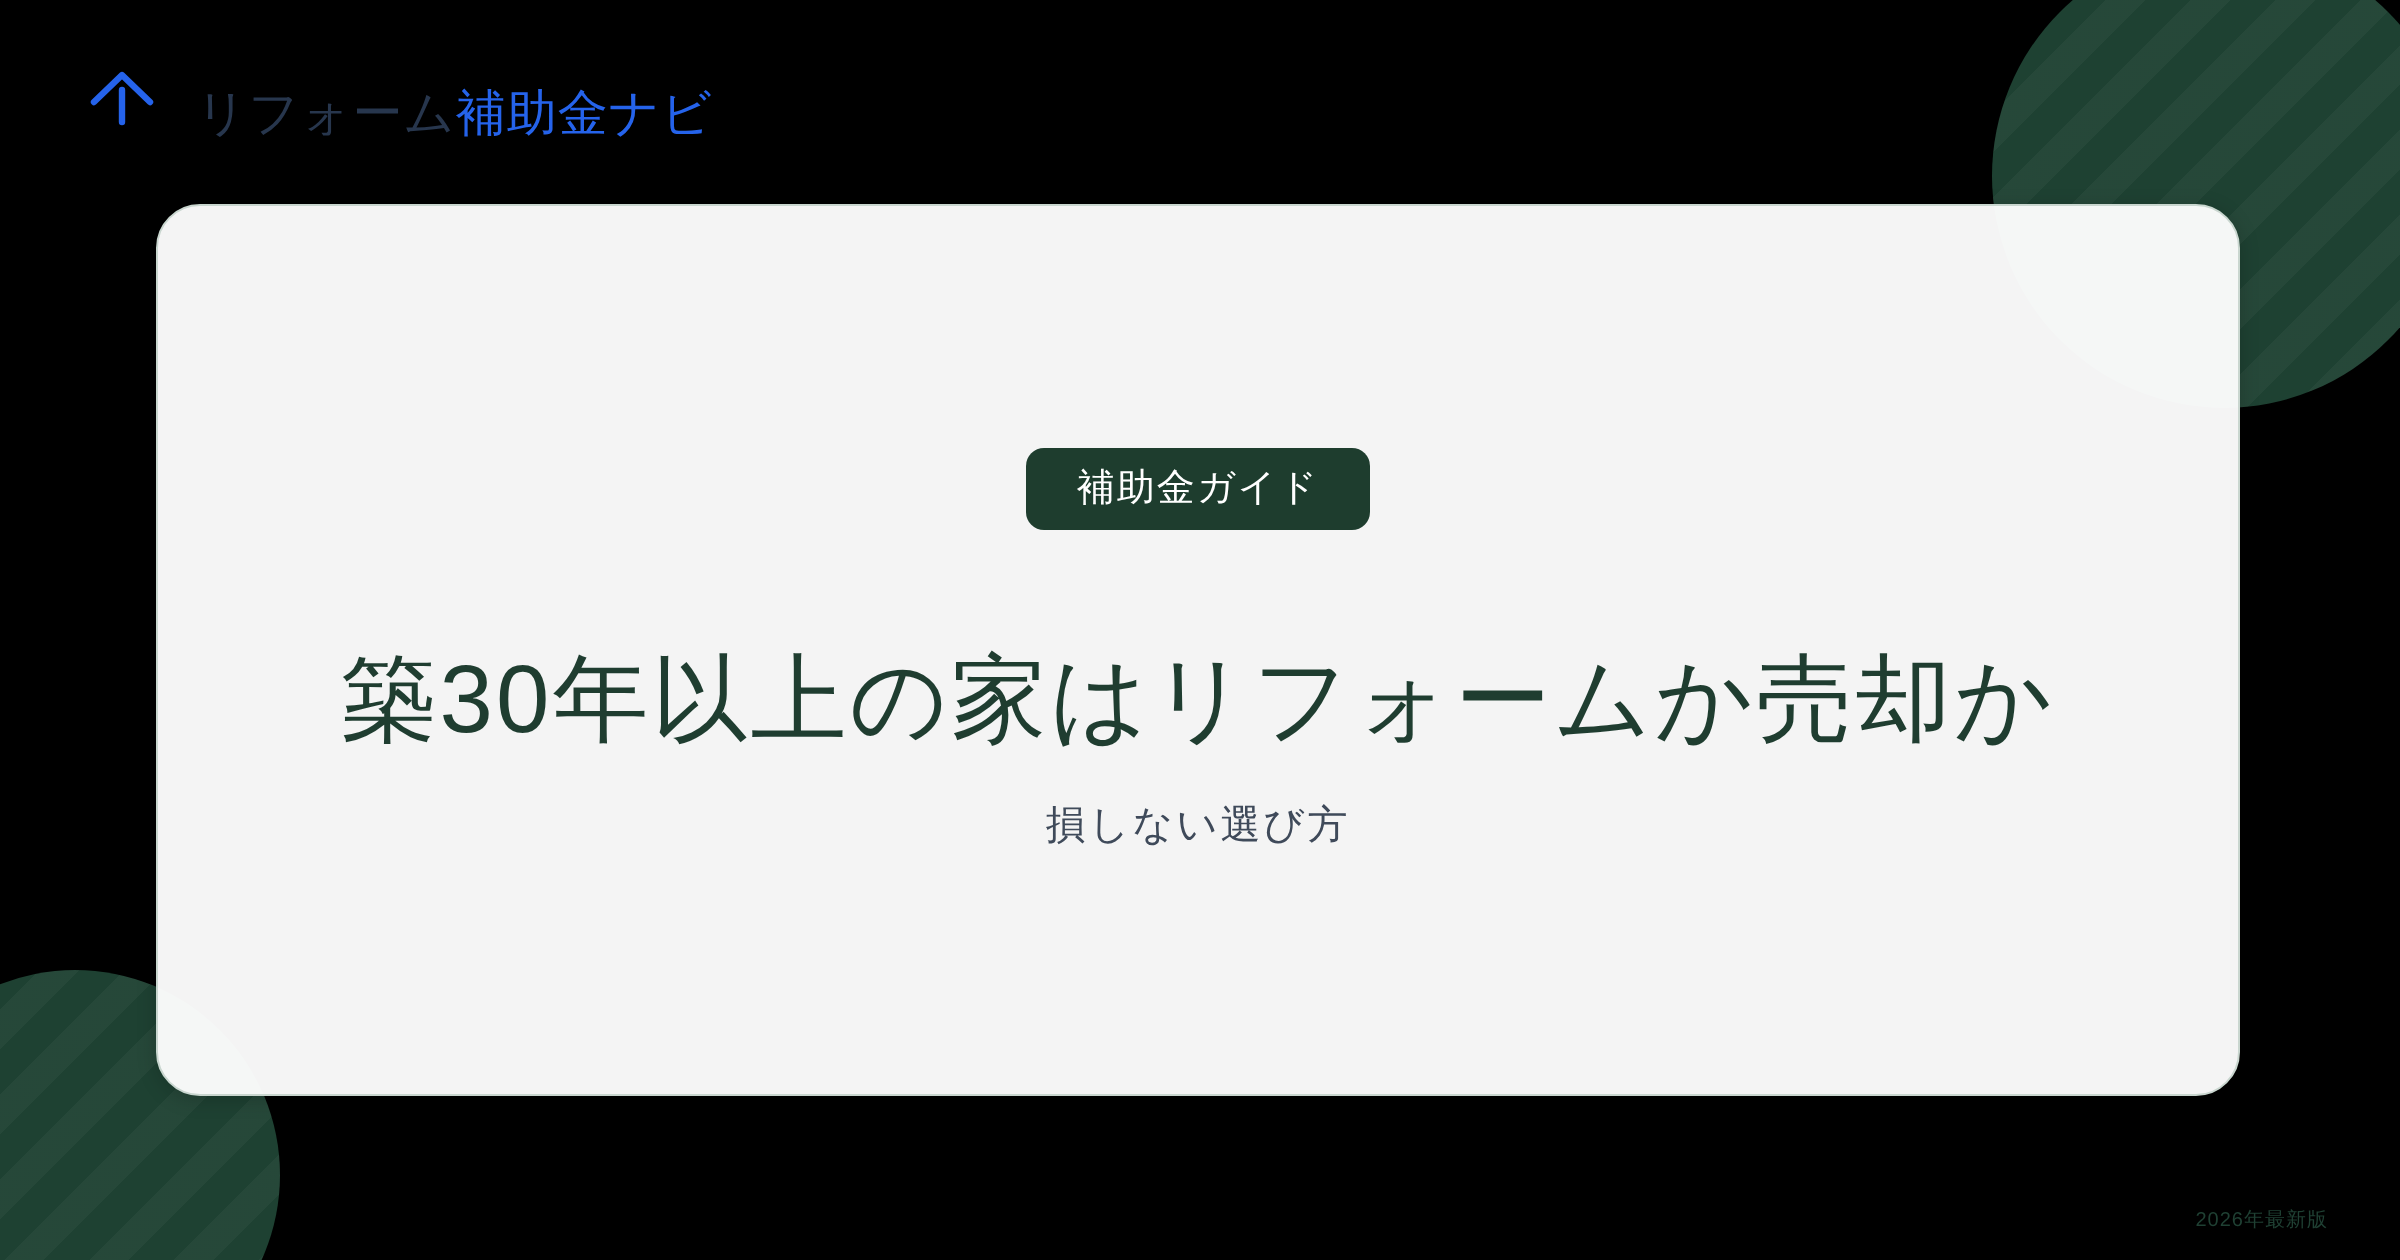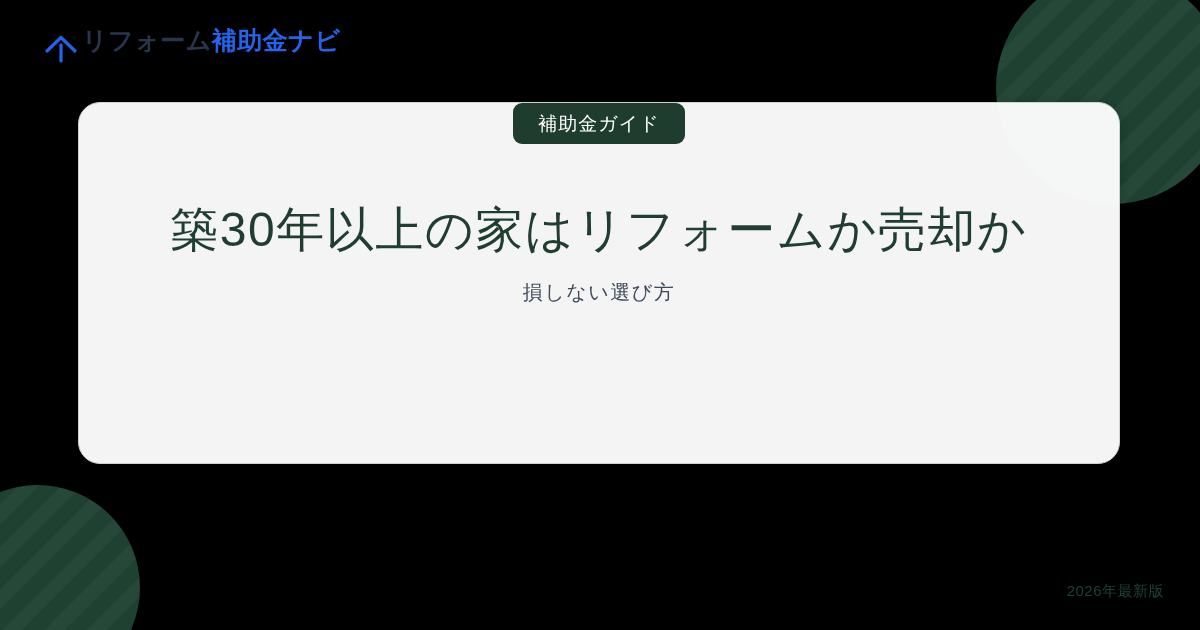--- a/index.html
+++ b/index.html
@@ -43,24 +43,23 @@
     left: -65px;
     bottom: -60px;
   }
 
   
   .header {
     position: absolute;
     left: 40px;
     top: 28px;
     display: flex;
-    align-items: flex-start;
-    gap: 0;
+    align-items: flex-end;
+    gap: 16px;
     z-index: 5;
-    font-weight: bold;
   }
   .logo-icon {
     width: 42px;
     height: 42px;
     display: block;
     flex: 0 0 auto;
   }
   .logo-text {
     font-size: 25px;
     letter-spacing: 0.5px;
@@ -69,28 +68,29 @@
   }
   .logo-text .brand-a { color: #27364d; }
   .logo-text .brand-b { color: #2563eb; }
 
   
   .card {
     position: absolute;
     left: 78px;
     top: 102px;
     width: 1042px;
-    height: 362px;
+    height: 446px;
     background: rgba(255,255,255,0.955);
     border: 1px solid #c9d6cf;
     border-radius: 22px;
     box-shadow: 0 2px 10px rgba(0,0,0,0.18);
     display: flex;
     flex-direction: column;
     align-items: center;
+    justify-content: center;
     box-sizing: border-box;
     z-index: 4;
   }
 
   .badge {
     display: inline-block;
     background: #1e3d2e;
     color: #ffffff;
     font-size: 19px;
     letter-spacing: 1px;
@@ -118,22 +118,22 @@
     letter-spacing: 1.5px;
     line-height: 1.3;
     text-align: center;
     white-space: nowrap;
   }
 
   
   .footer-note {
     position: absolute;
     right: 36px;
-    bottom: 32px;
-    font-size: 15px;
+    bottom: 14px;
+    font-size: 10px;
     color: #1f4033;
     letter-spacing: 0.5px;
     line-height: 1;
     white-space: nowrap;
     z-index: 5;
   }
 </style>
 </head>
 <body>
 

